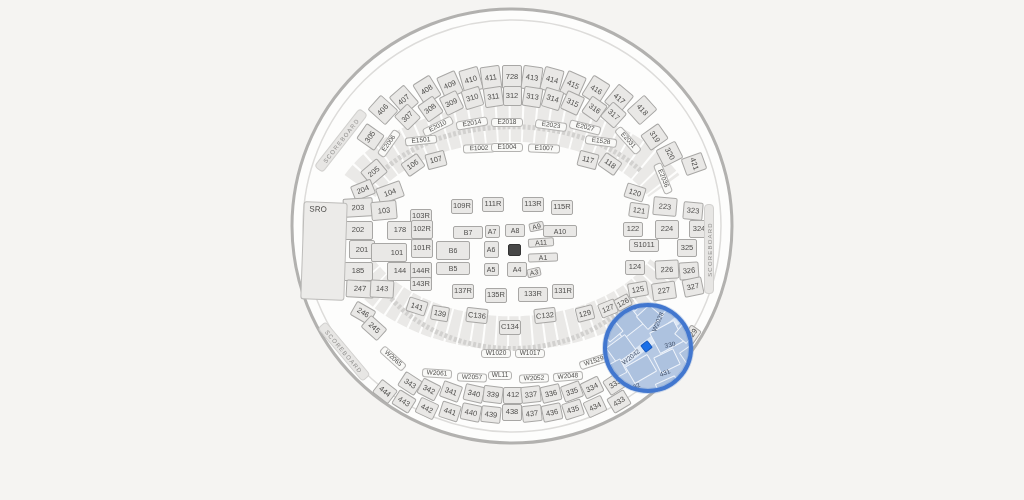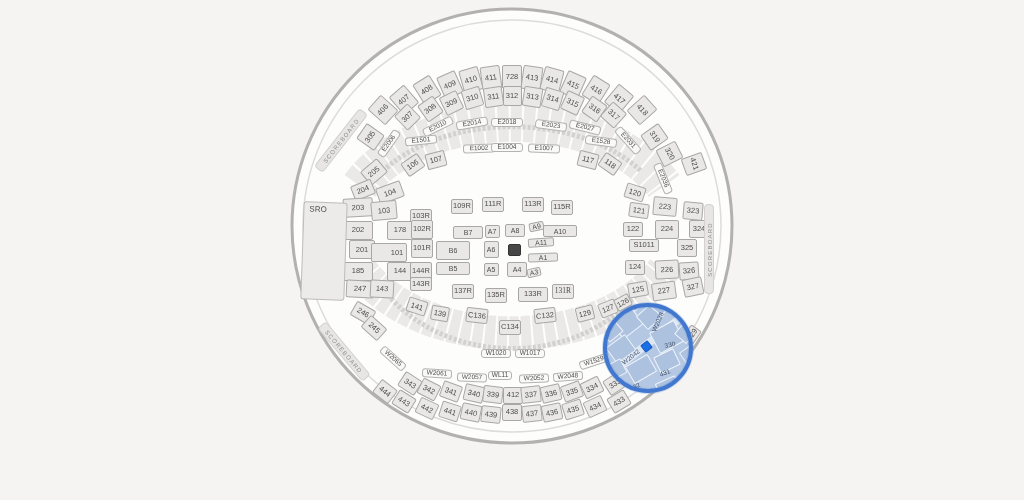--- a/index.html
+++ b/index.html
@@ -116,21 +116,21 @@
       <div class="sec sec" style="left: 431px; top: 305.5px; width: 18px; height: 15px; transform: rotate(10deg);">139</div>
       <div class="sec sec" style="left: 352px; top: 305px; width: 22px; height: 16px; transform: rotate(30deg);">246</div>
       <div class="sec sec" style="left: 363px; top: 320px; width: 22px; height: 16px; transform: rotate(42deg);">245</div>
       <div class="sec sec" style="left: 451px; top: 198.5px; width: 22px; height: 15px;">109R</div>
       <div class="sec sec" style="left: 482px; top: 196.5px; width: 22px; height: 15px;">111R</div>
       <div class="sec sec" style="left: 522px; top: 196.5px; width: 22px; height: 15px;">113R</div>
       <div class="sec sec" style="left: 551px; top: 199.5px; width: 22px; height: 15px;">115R</div>
       <div class="sec sec" style="left: 452px; top: 283.5px; width: 22px; height: 15px;">137R</div>
       <div class="sec sec" style="left: 485px; top: 287.5px; width: 22px; height: 15px;">135R</div>
       <div class="sec sec" style="left: 518px; top: 286.5px; width: 30px; height: 15px;">133R</div>
-      <div class="sec sec" style="left: 552px; top: 283.5px; width: 22px; height: 15px; font-family: Liberation Serif, serif;">131R</div>
+      <div class="sec sec" style="left: 552px; top: 283.5px; width: 22px; height: 15px;">131R</div>
       <div class="sec fld" style="left: 453px; top: 225.5px; width: 30px; height: 13px;">B7</div>
       <div class="sec fld" style="left: 484.5px; top: 224.5px; width: 15px; height: 13px;">A7</div>
       <div class="sec fld" style="left: 505px; top: 223.5px; width: 20px; height: 13px;">A8</div>
       <div class="sec fld" style="left: 528.5px; top: 221.5px; width: 15px; height: 9px; transform: rotate(-12deg);">A9</div>
       <div class="sec fld" style="left: 543px; top: 225px; width: 34px; height: 12px;">A10</div>
       <div class="sec fld" style="left: 436px; top: 240.5px; width: 34px; height: 19px;">B6</div>
       <div class="sec fld" style="left: 483.5px; top: 240.5px; width: 15px; height: 17px;">A6</div>
       <div class="sec fld" style="left: 528px; top: 237.5px; width: 26px; height: 9px; transform: rotate(-4deg);">A11</div>
       <div class="sec fld" style="left: 528px; top: 252.5px; width: 30px; height: 9px; transform: rotate(-2deg);">A1</div>
       <div class="sec fld" style="left: 436px; top: 261.5px; width: 34px; height: 13px;">B5</div>

